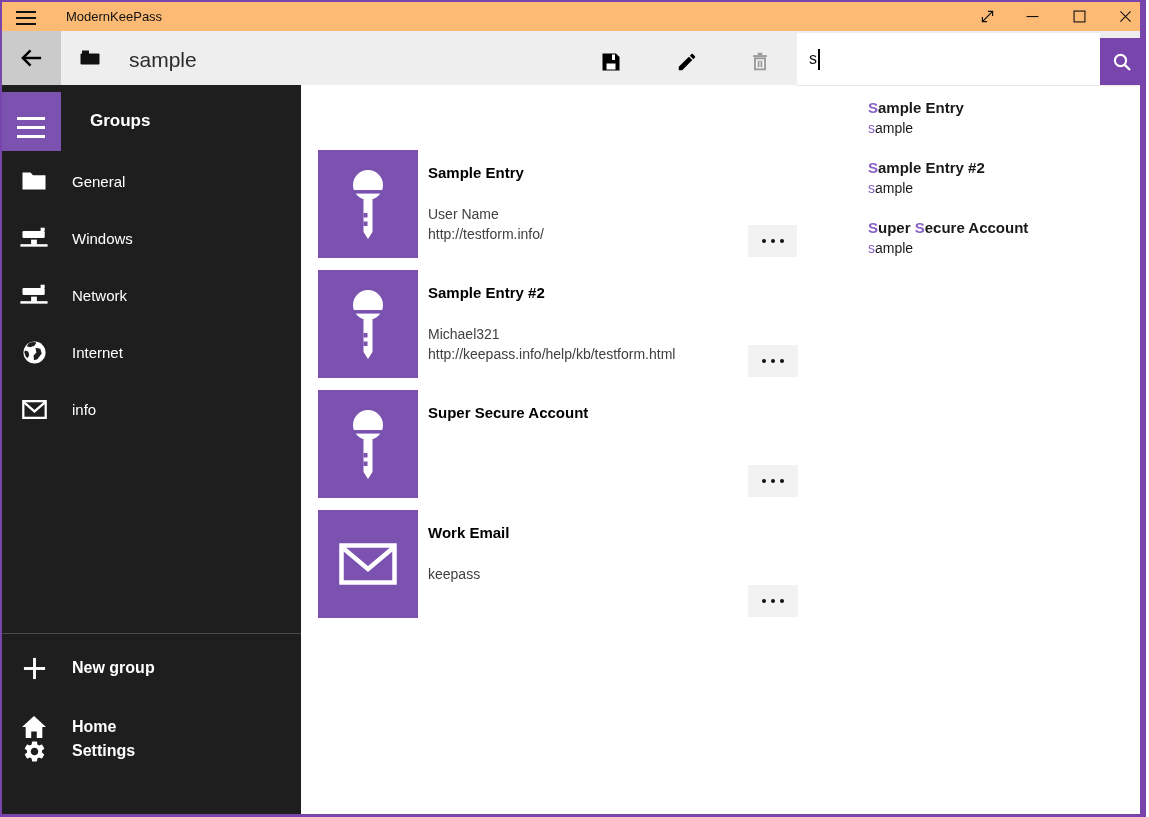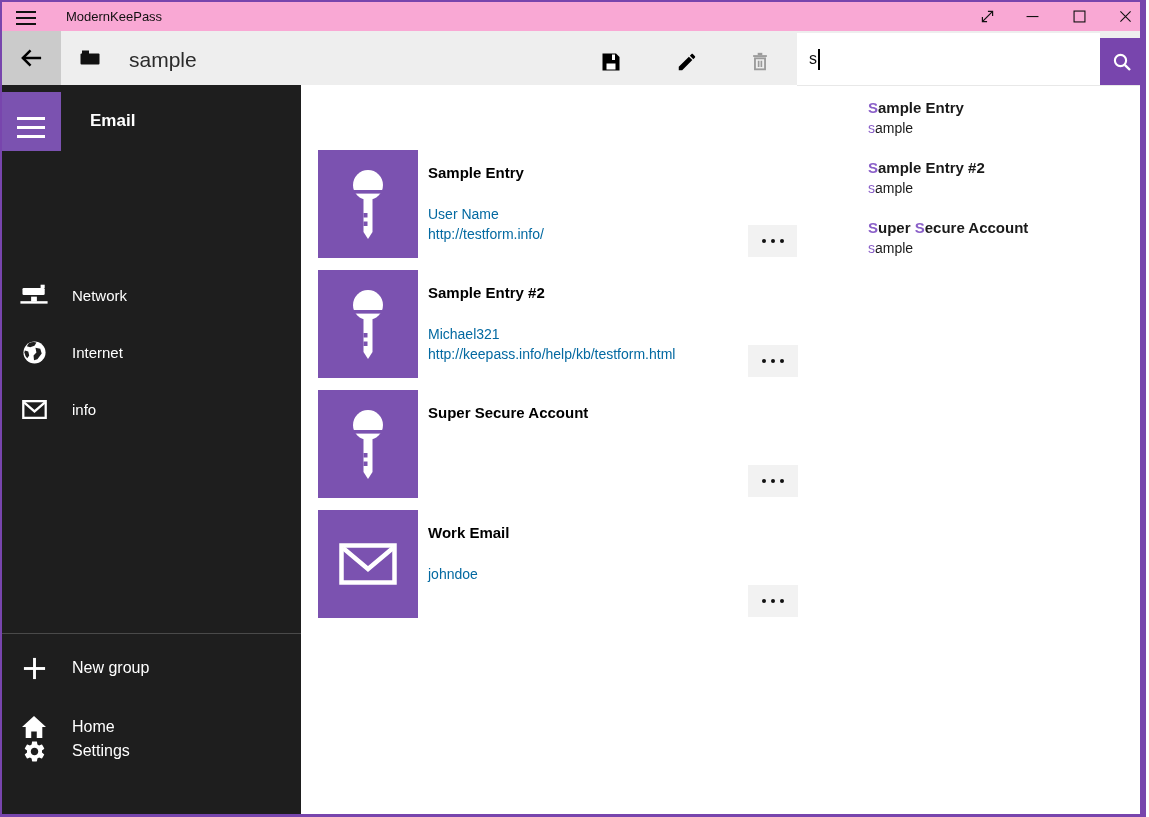--- a/index.html
+++ b/index.html
@@ -7,21 +7,21 @@
        font-family:"Liberation Sans","DejaVu Sans",sans-serif;
        -webkit-font-smoothing:antialiased;}
   .window{position:absolute;left:0;top:0;width:1146px;height:817px;background:#fff;overflow:hidden;}
   .border{position:absolute;background:var(--accent);}
   .b-top{left:0;top:0;width:1146px;height:2px;}
   .b-left{left:0;top:0;width:2px;height:817px;}
   .b-bottom{left:0;top:814px;width:1146px;height:3px;}
   .b-right{left:1140px;top:0;width:6px;height:817px;}
 
   
-  .titlebar{position:absolute;left:2px;top:2px;width:1138px;height:29px;background:#f9a8d4;}
+  .titlebar{position:absolute;left:2px;top:2px;width:1138px;height:29px;background:#fdba74;}
   .tb-menu{position:absolute;left:14px;top:9px;width:20px;height:14px;cursor:pointer;}
   .tb-menu i{position:absolute;left:0;width:20px;height:2px;background:#111;}
   .tb-title{position:absolute;left:64px;top:7px;font-size:13px;color:#111;}
   .cap-btn{position:absolute;top:0;width:42px;height:29px;display:flex;align-items:center;justify-content:center;}
   .cap-full{left:964px;} .cap-min{left:1009px;} .cap-max{left:1056px;} .cap-close{left:1102px;}
 
   
   .commandbar{position:absolute;left:2px;top:31px;width:1138px;height:54px;background:var(--commandbar-bg);}
   .back-btn{position:absolute;left:2px;top:31px;width:59px;height:54px;background:var(--backbtn-bg);
             display:flex;align-items:center;justify-content:center;cursor:pointer;}
@@ -42,29 +42,29 @@
   .sidebar{position:absolute;left:2px;top:85px;width:299px;height:729px;background:var(--sidebar-bg);}
   .hamburger-btn{position:absolute;left:0;top:7px;width:59px;height:59px;background:var(--tile);cursor:pointer;}
   .hamburger-btn i{position:absolute;left:15px;width:28px;height:3px;background:#fff;}
   .sb-heading{position:absolute;left:88px;top:26px;font-size:17px;font-weight:bold;color:#fff;}
   .sb-item{position:absolute;left:0;width:299px;height:40px;cursor:pointer;}
   .sb-item .ic{position:absolute;left:18px;top:50%;transform:translateY(-50%);width:28px;height:28px;
                display:flex;align-items:center;justify-content:center;}
   .sb-item .lbl{position:absolute;left:70px;top:50%;transform:translateY(-50%);font-size:15px;color:#fff;}
   .sb-divider{position:absolute;left:0;top:548px;width:299px;height:1px;background:#4a4a4a;}
   .sb-foot{height:44px;}
-  .sb-foot .lbl{font-weight:normal;font-size:16px;}
+  .sb-foot .lbl{font-weight:bold;font-size:16px;}
 
   
   .main{position:absolute;left:301px;top:85px;width:839px;height:729px;background:#fff;}
   .entry{position:absolute;left:318px;width:530px;height:108px;}
   .tile{position:absolute;left:0;top:0;width:100px;height:108px;background:var(--tile);
         display:flex;align-items:center;justify-content:center;cursor:pointer;}
   .e-title{position:absolute;left:110px;top:14px;font-size:15px;font-weight:bold;color:#000;}
-  .e-sub{position:absolute;left:110px;top:54px;font-size:14px;color:#0369a1;line-height:20px;}
+  .e-sub{position:absolute;left:110px;top:54px;font-size:14px;color:#404040;line-height:20px;}
   .more-btn{position:absolute;left:430px;top:75px;width:50px;height:32px;background:var(--more-bg);
             display:flex;align-items:center;justify-content:center;gap:5px;cursor:pointer;}
   .more-btn b{width:4px;height:4px;border-radius:50%;background:#111;}
 
   
   .flyout{position:absolute;left:797px;top:85px;width:343px;height:196px;background:#fff;border-top:1px solid #e8e8e8;box-sizing:border-box;}
   .sr-item{position:absolute;left:71px;width:250px;height:48px;cursor:pointer;}
   .sr-title{font-size:15px;font-weight:bold;color:#1a1a1a;line-height:20px;}
   .sr-sub{font-size:14px;color:#1a1a1a;line-height:20px;}
   .hl{color:var(--highlight);}
@@ -153,22 +153,41 @@
       <path d="M13.8 13.8 L19 19" stroke="#fff" stroke-width="2.4" fill="none"></path>
     </svg>
   </div>
 
   <div class="sidebar">
     <div class="hamburger-btn">
       <i style="top:25px"></i>
         <i style="top:34px"></i>
         <i style="top:43px"></i>
     </div>
-    <div class="sb-heading">Email</div>
-
+    <div class="sb-heading">Groups</div>
+
+    <div class="sb-item" style="top:76px">
+      <span class="ic">
+        <svg width="24" height="18" viewBox="0 0 24 18">
+            <path d="M0.5 0.5 h8 l2.5 2.7 H23.5 V17.5 H0.5 Z" fill="#fff"></path>
+          </svg>
+      </span>
+      <span class="lbl">General</span>
+    </div>
+    <div class="sb-item" style="top:133px">
+      <span class="ic">
+        <svg width="28" height="22" viewBox="0 0 34 26">
+          <rect x="25" y="0.5" width="5" height="4" fill="#fff"></rect>
+          <rect x="3" y="4.5" width="27" height="8.5" rx="1.5" fill="#fff"></rect>
+          <rect x="13.5" y="15" width="7" height="6" fill="#fff"></rect>
+          <rect x="0.5" y="20.5" width="33" height="3" fill="#fff"></rect>
+        </svg>
+      </span>
+      <span class="lbl">Windows</span>
+    </div>
     <div class="sb-item" style="top:190px">
       <span class="ic">
         <svg width="28" height="22" viewBox="0 0 34 26">
           <rect x="25" y="0.5" width="5" height="4" fill="#fff"></rect>
           <rect x="3" y="4.5" width="27" height="8.5" rx="1.5" fill="#fff"></rect>
           <rect x="13.5" y="15" width="7" height="6" fill="#fff"></rect>
           <rect x="0.5" y="20.5" width="33" height="3" fill="#fff"></rect>
         </svg>
       </span>
       <span class="lbl">Network</span>
@@ -292,21 +311,21 @@
 
   <div class="entry" style="top:510px">
     <div class="tile">
       <svg width="58" height="42" viewBox="0 0 58 42">
         <rect x="2.5" y="2.5" width="53" height="37" stroke="#fff" stroke-width="4.5" fill="none"></rect>
         <path d="M4 5 L29 26 L54 5" stroke="#fff" stroke-width="4.5" fill="none"></path>
       </svg>
     </div>
     <div class="e-title">Work Email</div>
     <div class="e-sub">
-      <div>johndoe</div>
+      <div>keepass</div>
       <div></div>
     </div>
     <div class="more-btn">
         <b></b>
         <b></b>
         <b></b>
       </div>
   </div>
 
   <div class="flyout">

